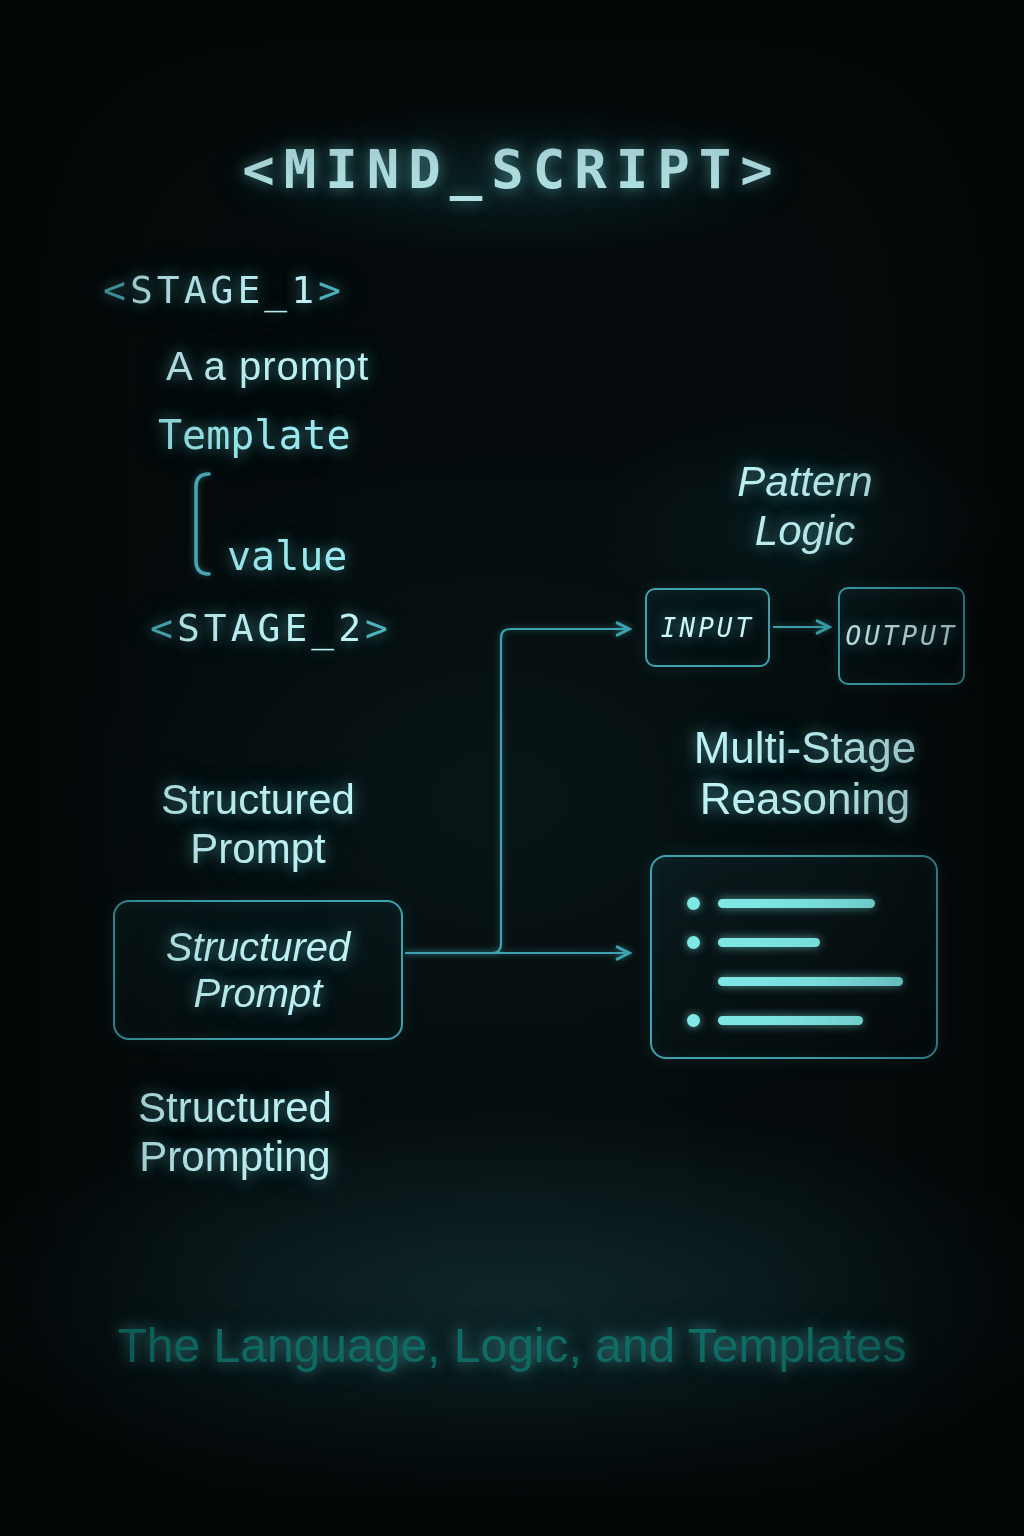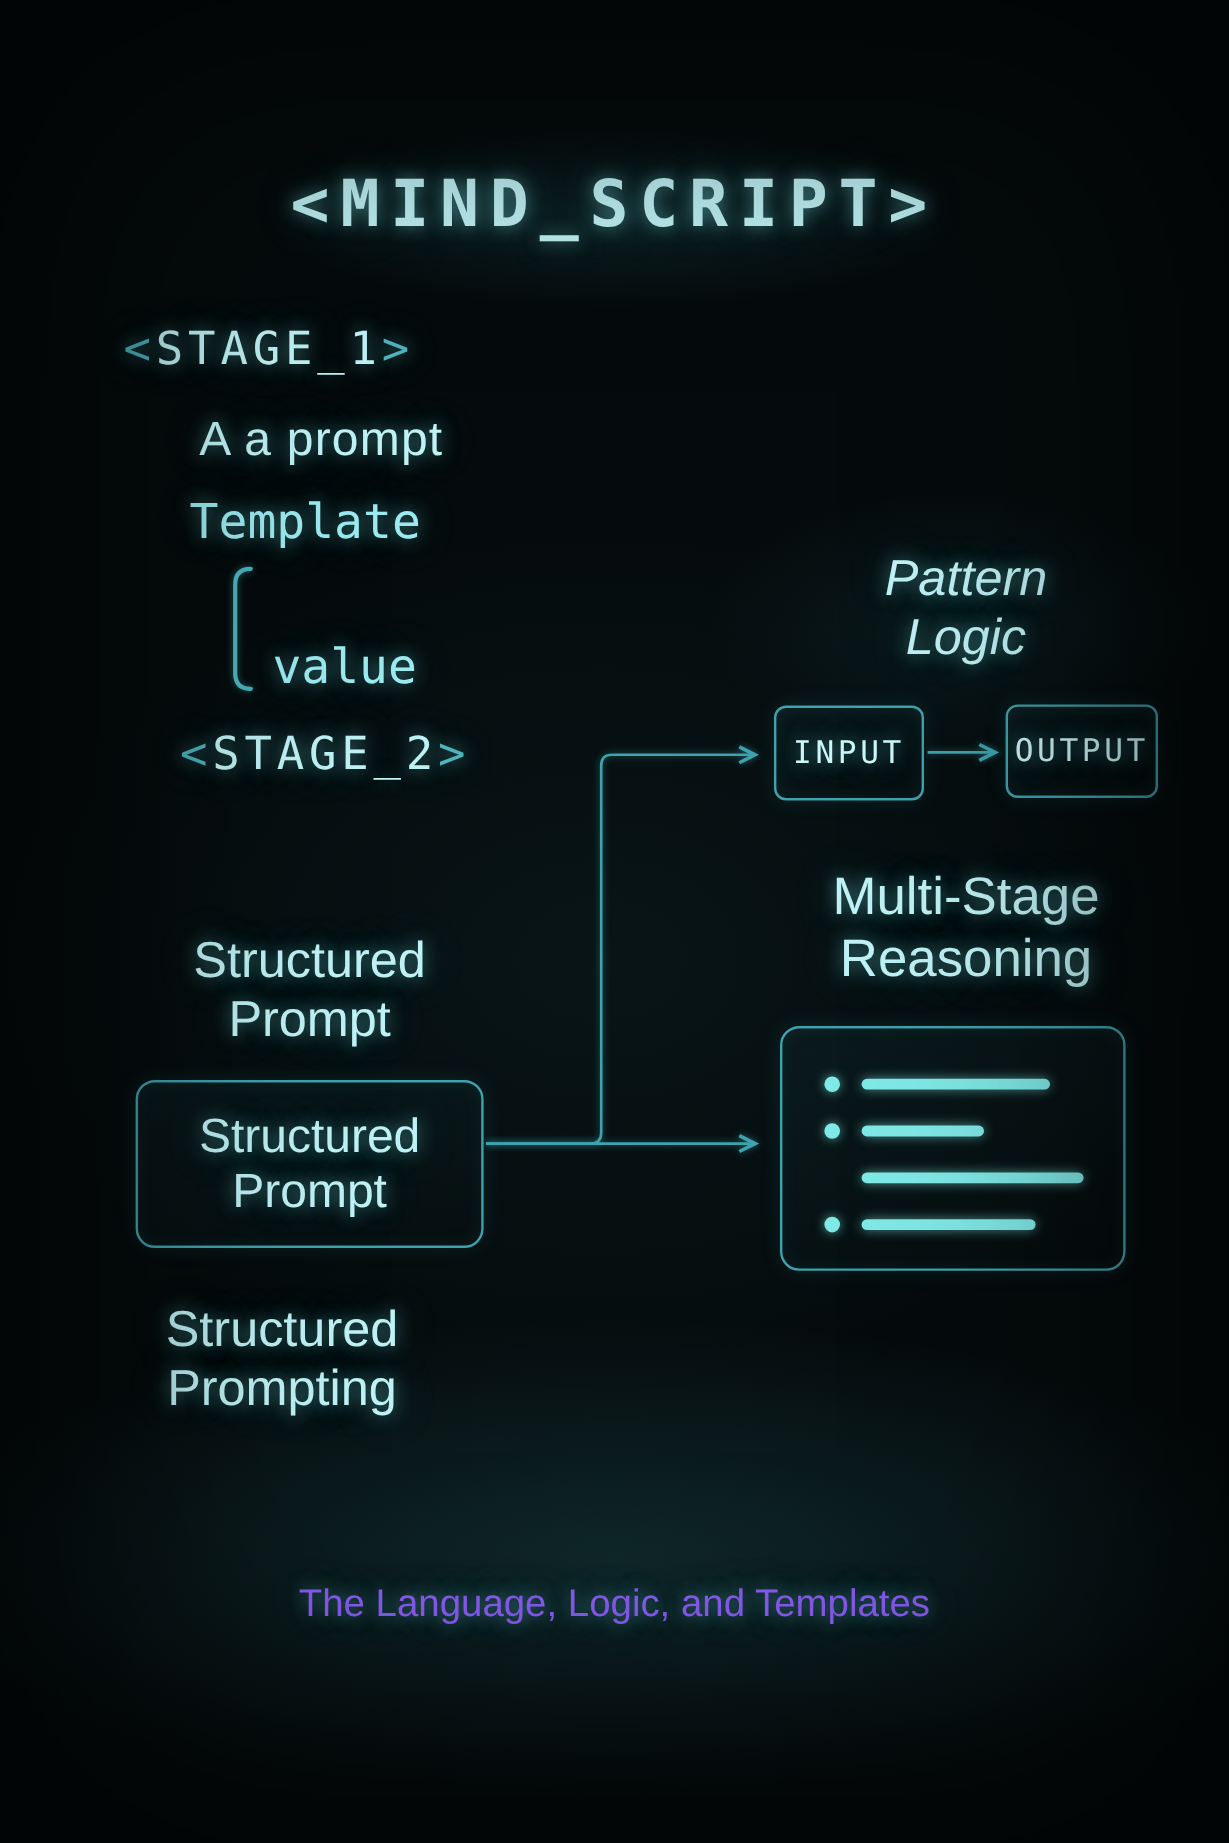--- a/index.html
+++ b/index.html
@@ -58,24 +58,25 @@
   #pattern-logic-heading{left:655px;top:458px;width:300px;font-style:italic;}
   #multistage-heading{left:655px;top:722px;width:300px;font-size:44px;}
   #structured-prompt-heading{left:108px;top:776px;width:300px;}
   #structured-prompting-label{left:85px;top:1084px;width:300px;}
 
   .node-box{
     border:2.5px solid var(--accent);
     background:linear-gradient(160deg, rgba(16,42,46,.35), rgba(6,16,18,.2));
     box-shadow:0 0 18px rgba(80,210,225,.10), inset 0 0 16px rgba(80,210,225,.07);
     box-sizing:border-box;
+    font-style:italic;
   }
   #input-box{left:645px;top:588px;width:125px;height:79px;border-radius:10px;
     display:flex;align-items:center;justify-content:center;}
-  #output-box{left:838px;top:587px;width:127px;height:78px;border-radius:10px;
+  #output-box{left:838px;top:587px;width:127px;height:98px;border-radius:10px;
     display:flex;align-items:center;justify-content:center;}
   .io-label{font-size:26px;letter-spacing:3px;color:#cdf6f8;}
 
   #prompt-box{left:113px;top:900px;width:290px;height:140px;border-radius:16px;
     display:flex;align-items:center;justify-content:center;}
   #prompt-box .heading{font-size:40px;}
 
   #reasoning-box{left:650px;top:855px;width:288px;height:204px;border-radius:16px;}
   .list-rows{position:absolute;left:0;top:40px;width:100%;}
   .list-row{display:flex;align-items:center;height:13px;margin-bottom:26px;padding-left:35px;}
@@ -85,21 +86,21 @@
   .list-line{height:9px;border-radius:5px;background:var(--line-bright);
     box-shadow:0 0 10px rgba(127,233,230,.6);}
 
   .footer-title{
     left:0;right:0;top:1236px;text-align:center;
     font-size:70px;font-weight:bold;letter-spacing:1px;color:#aff0f4;white-space:nowrap;
     text-shadow:0 0 18px rgba(125,233,240,.55), 0 0 50px rgba(80,200,215,.35);
   }
   .footer-subtitle{
     left:0;right:0;top:1318px;text-align:center;
-    font-size:32px;color:#8b5cf6;white-space:nowrap;
+    font-size:48px;color:#0f766e;white-space:nowrap;
   }
 
   svg.overlay{position:absolute;inset:0;pointer-events:none;}
   .wire{stroke:var(--accent);stroke-width:2.2;fill:none;
     filter:drop-shadow(0 0 3px rgba(80,200,215,.45));}
   .wire-head{stroke:var(--accent);fill:none;}
   .bracket-path{stroke:var(--accent-bright);stroke-width:3.5;fill:none;stroke-linecap:round;
     filter:drop-shadow(0 0 3px rgba(80,200,215,.45));}
 </style>
 </head>

